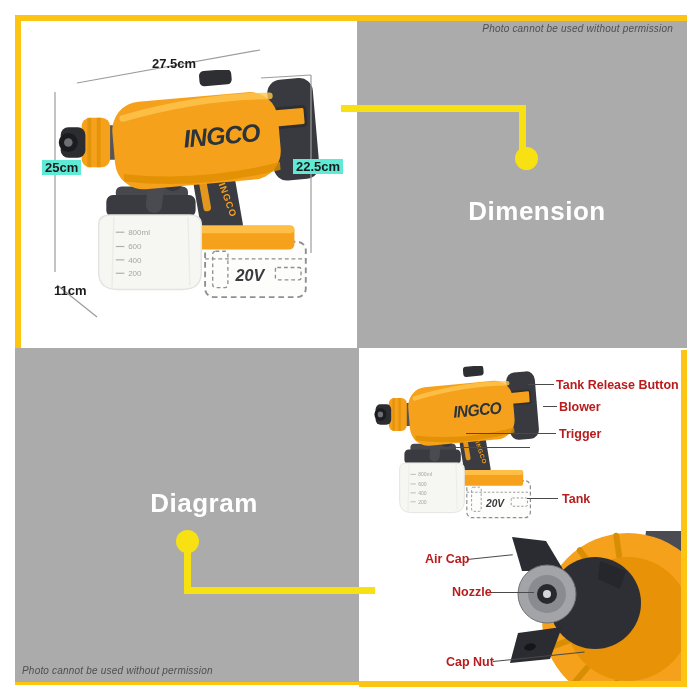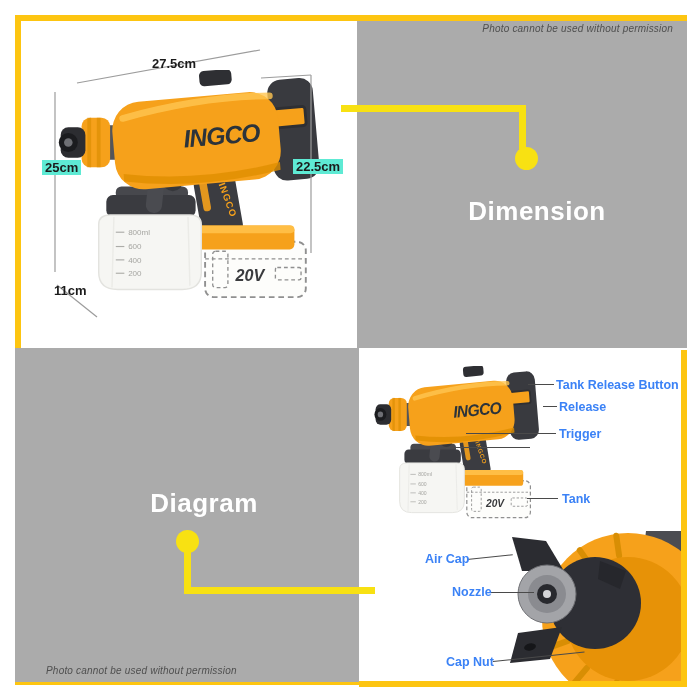--- a/index.html
+++ b/index.html
@@ -16,34 +16,34 @@
   .frame{background:var(--frame-yellow);}
   .frame-top{left:15px;top:15px;width:672px;height:6px;}
   .frame-left{left:15px;top:15px;width:6px;height:333px;}
   .frame-bottom{left:359px;top:681px;width:328px;height:6px;}
   .frame-right{left:681px;top:350px;width:6px;height:337px;}
   .frame-thin{left:15px;top:682px;width:344px;height:2.5px;}
   
   .panel{background:var(--panel-gray);}
   .panel-tr{left:357px;top:21px;width:330px;height:327px;}
   .panel-bl{left:15px;top:348px;width:344px;height:334px;}
-  .perm{font-style:italic;font-size:10px;color:#4F4F4F;letter-spacing:.2px;padding-left:24px;}
+  .perm{font-style:italic;font-size:10px;color:#4F4F4F;letter-spacing:.2px;}
   .perm-top{left:357px;top:23px;width:316px;text-align:right;}
   .perm-bottom{left:22px;top:665px;width:320px;text-align:left;}
   .section-title{font-weight:700;font-size:26px;color:#ffffff;text-align:center;letter-spacing:.5px;}
   .title-dimension{left:357px;top:175px;width:360px;margin-top:21px;}
   .title-diagram{left:15px;top:488px;width:344px;padding-left:34px;}
   
   .conn{background:var(--connector-yellow);}
   .conn-dot{border-radius:50%;width:23px;height:23px;}
   
   .dim-label{font-weight:700;font-size:13px;color:#1B1B1B;white-space:nowrap;}
   .on-line{background:#5eead4;padding:0 3px;}
   
-  .part-label{font-weight:700;font-size:12.5px;color:#3b82f6;white-space:nowrap;}
+  .part-label{font-weight:700;font-size:12.5px;color:#b91c1c;white-space:nowrap;}
   .leader{height:1.4px;background:#4A4A4A;transform-origin:left center;}
   svg{display:block;}
 </style>
 </head>
 <body>
 
 <div class="canvas">
 
   <svg width="0" height="0" style="position:absolute" aria-hidden="true">
     <defs>
@@ -185,20 +185,20 @@
   <div class="abs leader" style="left:528px;top:384px;width:26px;"></div>
   <div class="abs leader" style="left:543px;top:406px;width:14px;"></div>
   <div class="abs leader" style="left:466px;top:433px;width:90px;"></div>
   <div class="abs leader" style="left:444px;top:447px;width:86px;"></div>
   <div class="abs leader" style="left:527px;top:498px;width:31px;"></div>
   <div class="abs leader" style="left:467px;top:559px;width:46px;transform:rotate(-6deg);"></div>
   <div class="abs leader" style="left:489px;top:592px;width:45px;"></div>
   <div class="abs leader" style="left:493px;top:661px;width:92px;transform:rotate(-6deg);"></div>
 
   <div class="abs part-label" style="left:556px;top:378px;">Tank Release Button</div>
-  <div class="abs part-label" style="left:559px;top:400px;">Release</div>
+  <div class="abs part-label" style="left:559px;top:400px;">Blower</div>
   <div class="abs part-label" style="left:559px;top:427px;">Trigger</div>
   <div class="abs part-label" style="left:562px;top:492px;">Tank</div>
   <div class="abs part-label" style="left:425px;top:552px;">Air Cap</div>
   <div class="abs part-label" style="left:452px;top:585px;">Nozzle</div>
   <div class="abs part-label" style="left:446px;top:655px;">Cap Nut</div>
 
 </div>
 
 </body></html>

